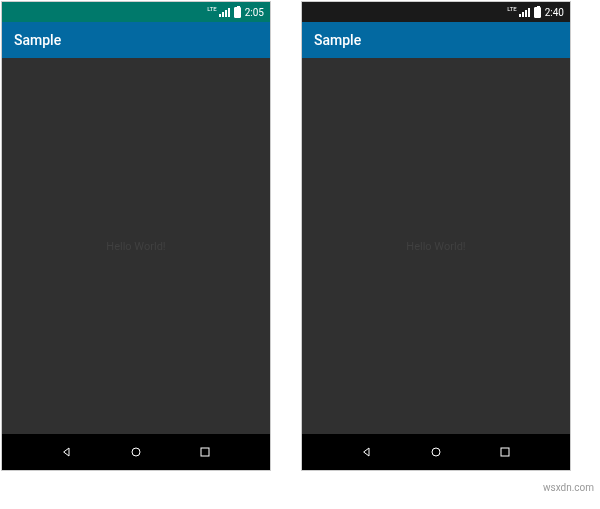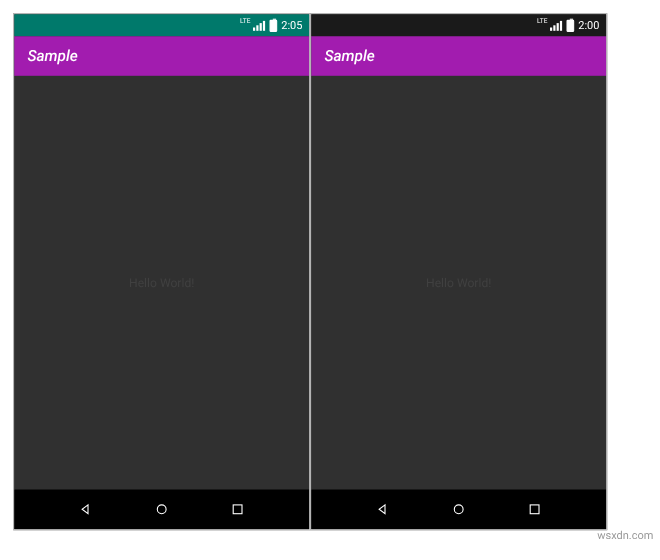--- a/index.html
+++ b/index.html
@@ -9,21 +9,22 @@
     }
     body {
       font-family: Roboto, Arial, sans-serif;
       background: #fff;
       width: 600px;
       height: 509px;
       position: relative;
     }
     .container {
       display: flex;
-      padding: 12px;
+      gap: 30px;
+      padding: 1px;
     }
     .phone {
       width: 270px;
       height: 470px;
       background: #303030;
       border: 1px solid #ccc;
       display: flex;
       flex-direction: column;
       position: relative;
     }
@@ -38,25 +39,24 @@
       gap: 4px;
     }
     .status-bar.teal {
       background: #00796b;
     }
     .status-bar.dark {
       background: #1a1a1a;
     }
     .action-bar {
       height: 36px;
-      background: #a21caf;
+      background: #0369a1;
       display: flex;
       align-items: center;
       padding: 0 12px;
-      font-style: italic;
     }
     .action-bar-title {
       color: #fff;
       font-size: 14px;
       font-weight: 500;
     }
     .content {
       flex: 1;
       background: #303030;
       display: flex;
@@ -180,21 +180,21 @@
   <div class="phone">
     <div class="status-bar dark">
       <span class="lte-label">LTE</span>
       <span class="signal-icon">
         <span></span>
           <span></span>
           <span></span>
           <span></span>
       </span>
       <span class="battery-icon"></span>
-      <span>2:00</span>
+      <span>2:40</span>
     </div>
     <div class="action-bar">
       <span class="action-bar-title">Sample</span>
     </div>
     <div class="content">
       <span class="hello-text">Hello World!</span>
     </div>
     <div class="nav-bar">
       <div class="nav-icon">
         <svg viewBox="0 0 24 24">

